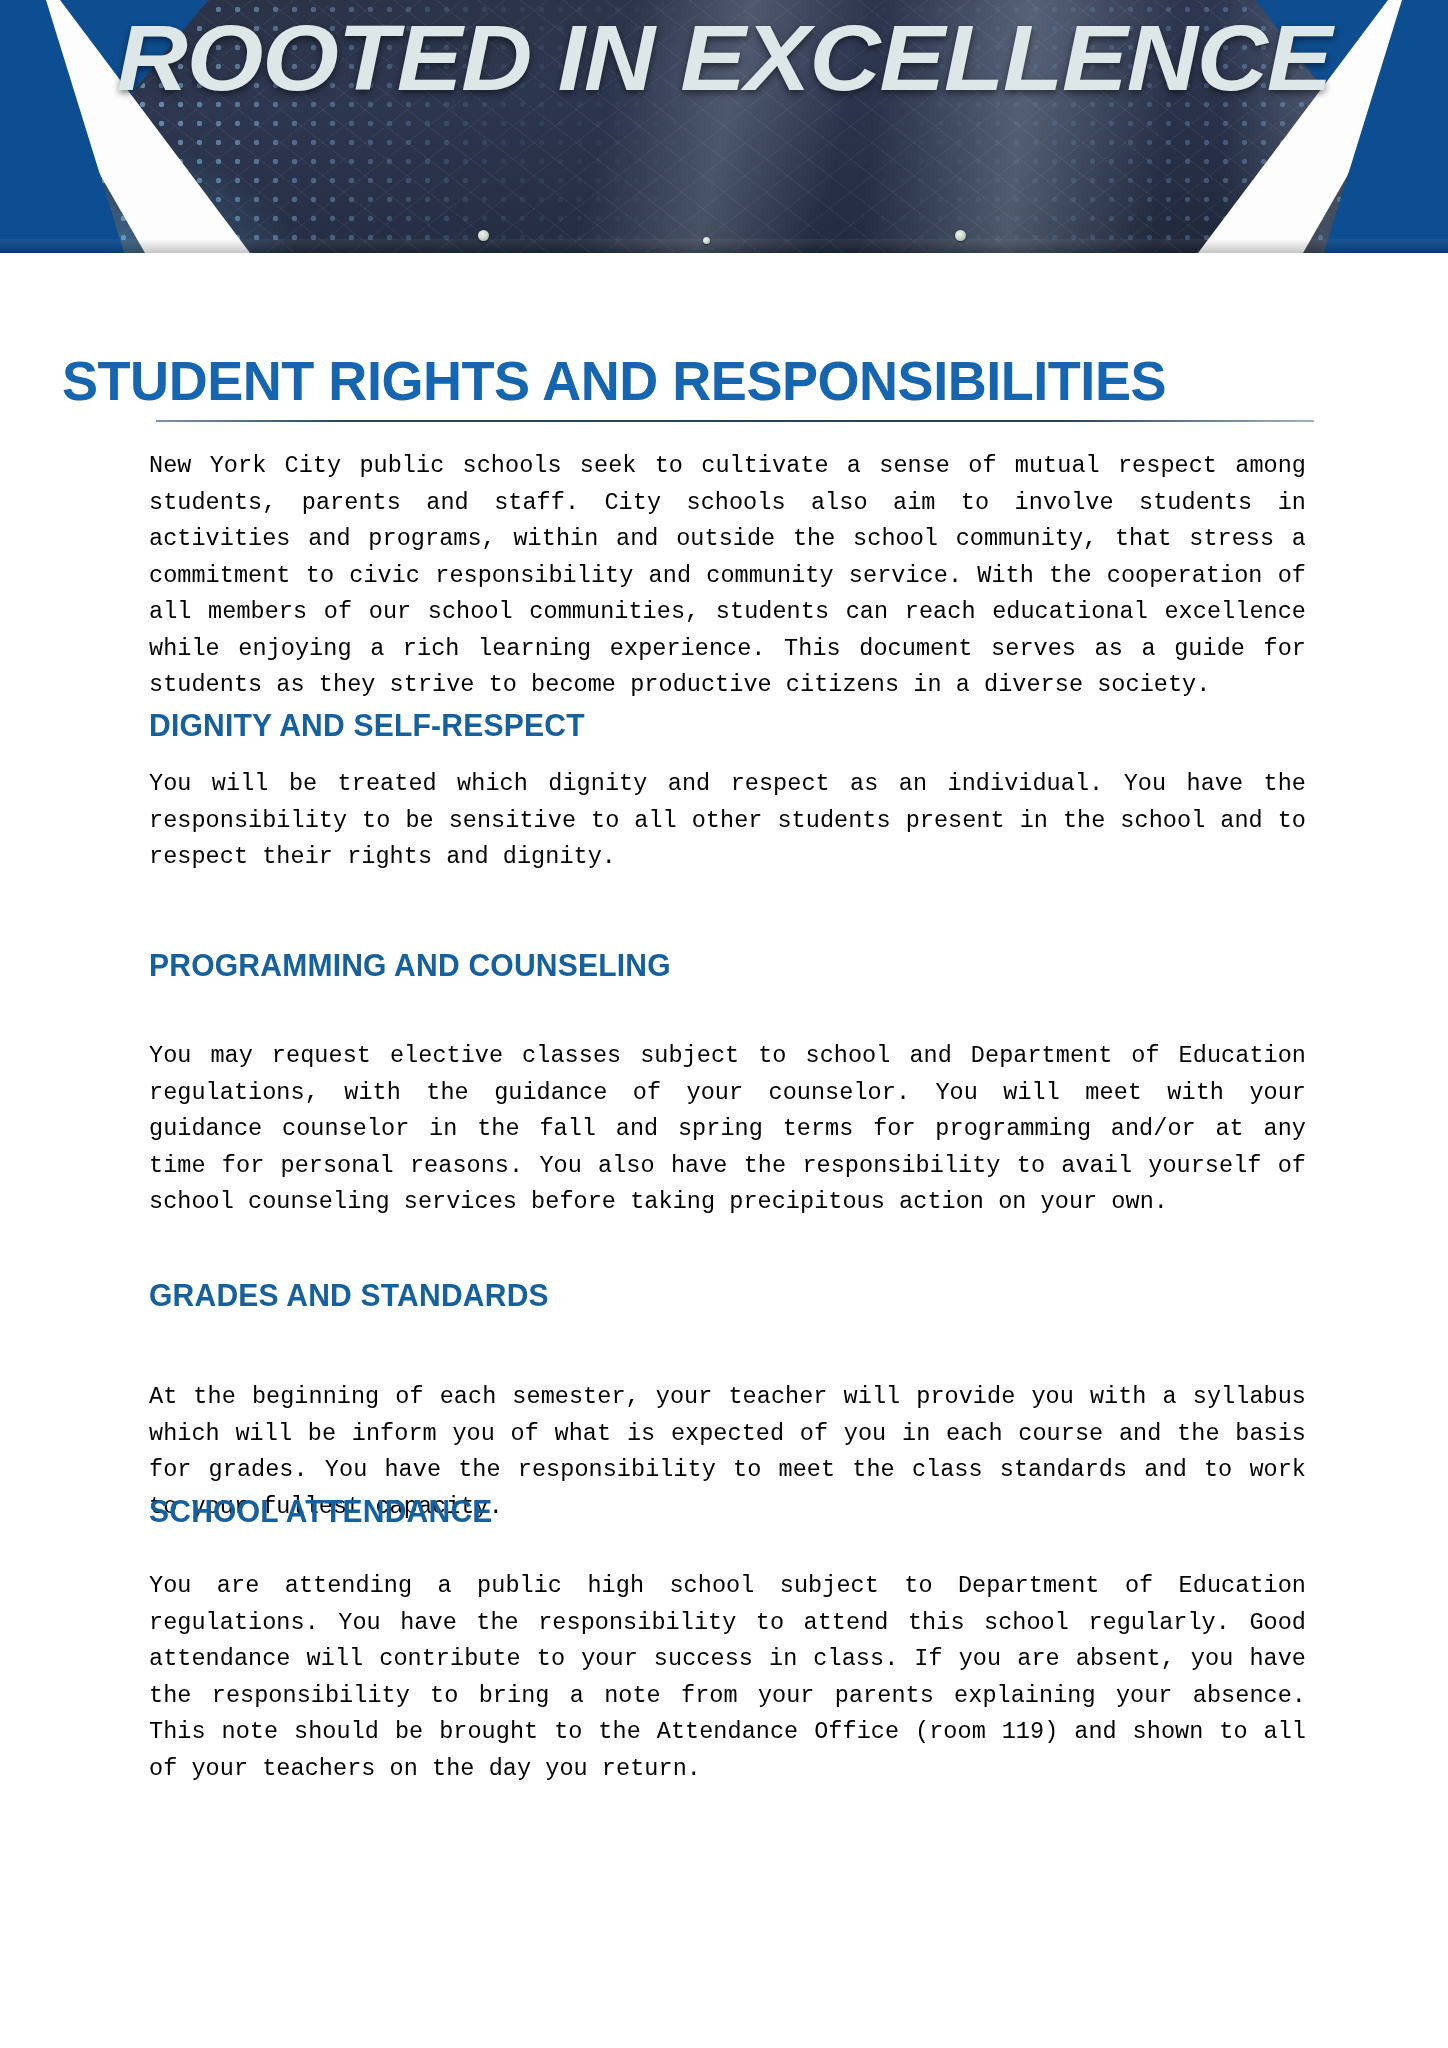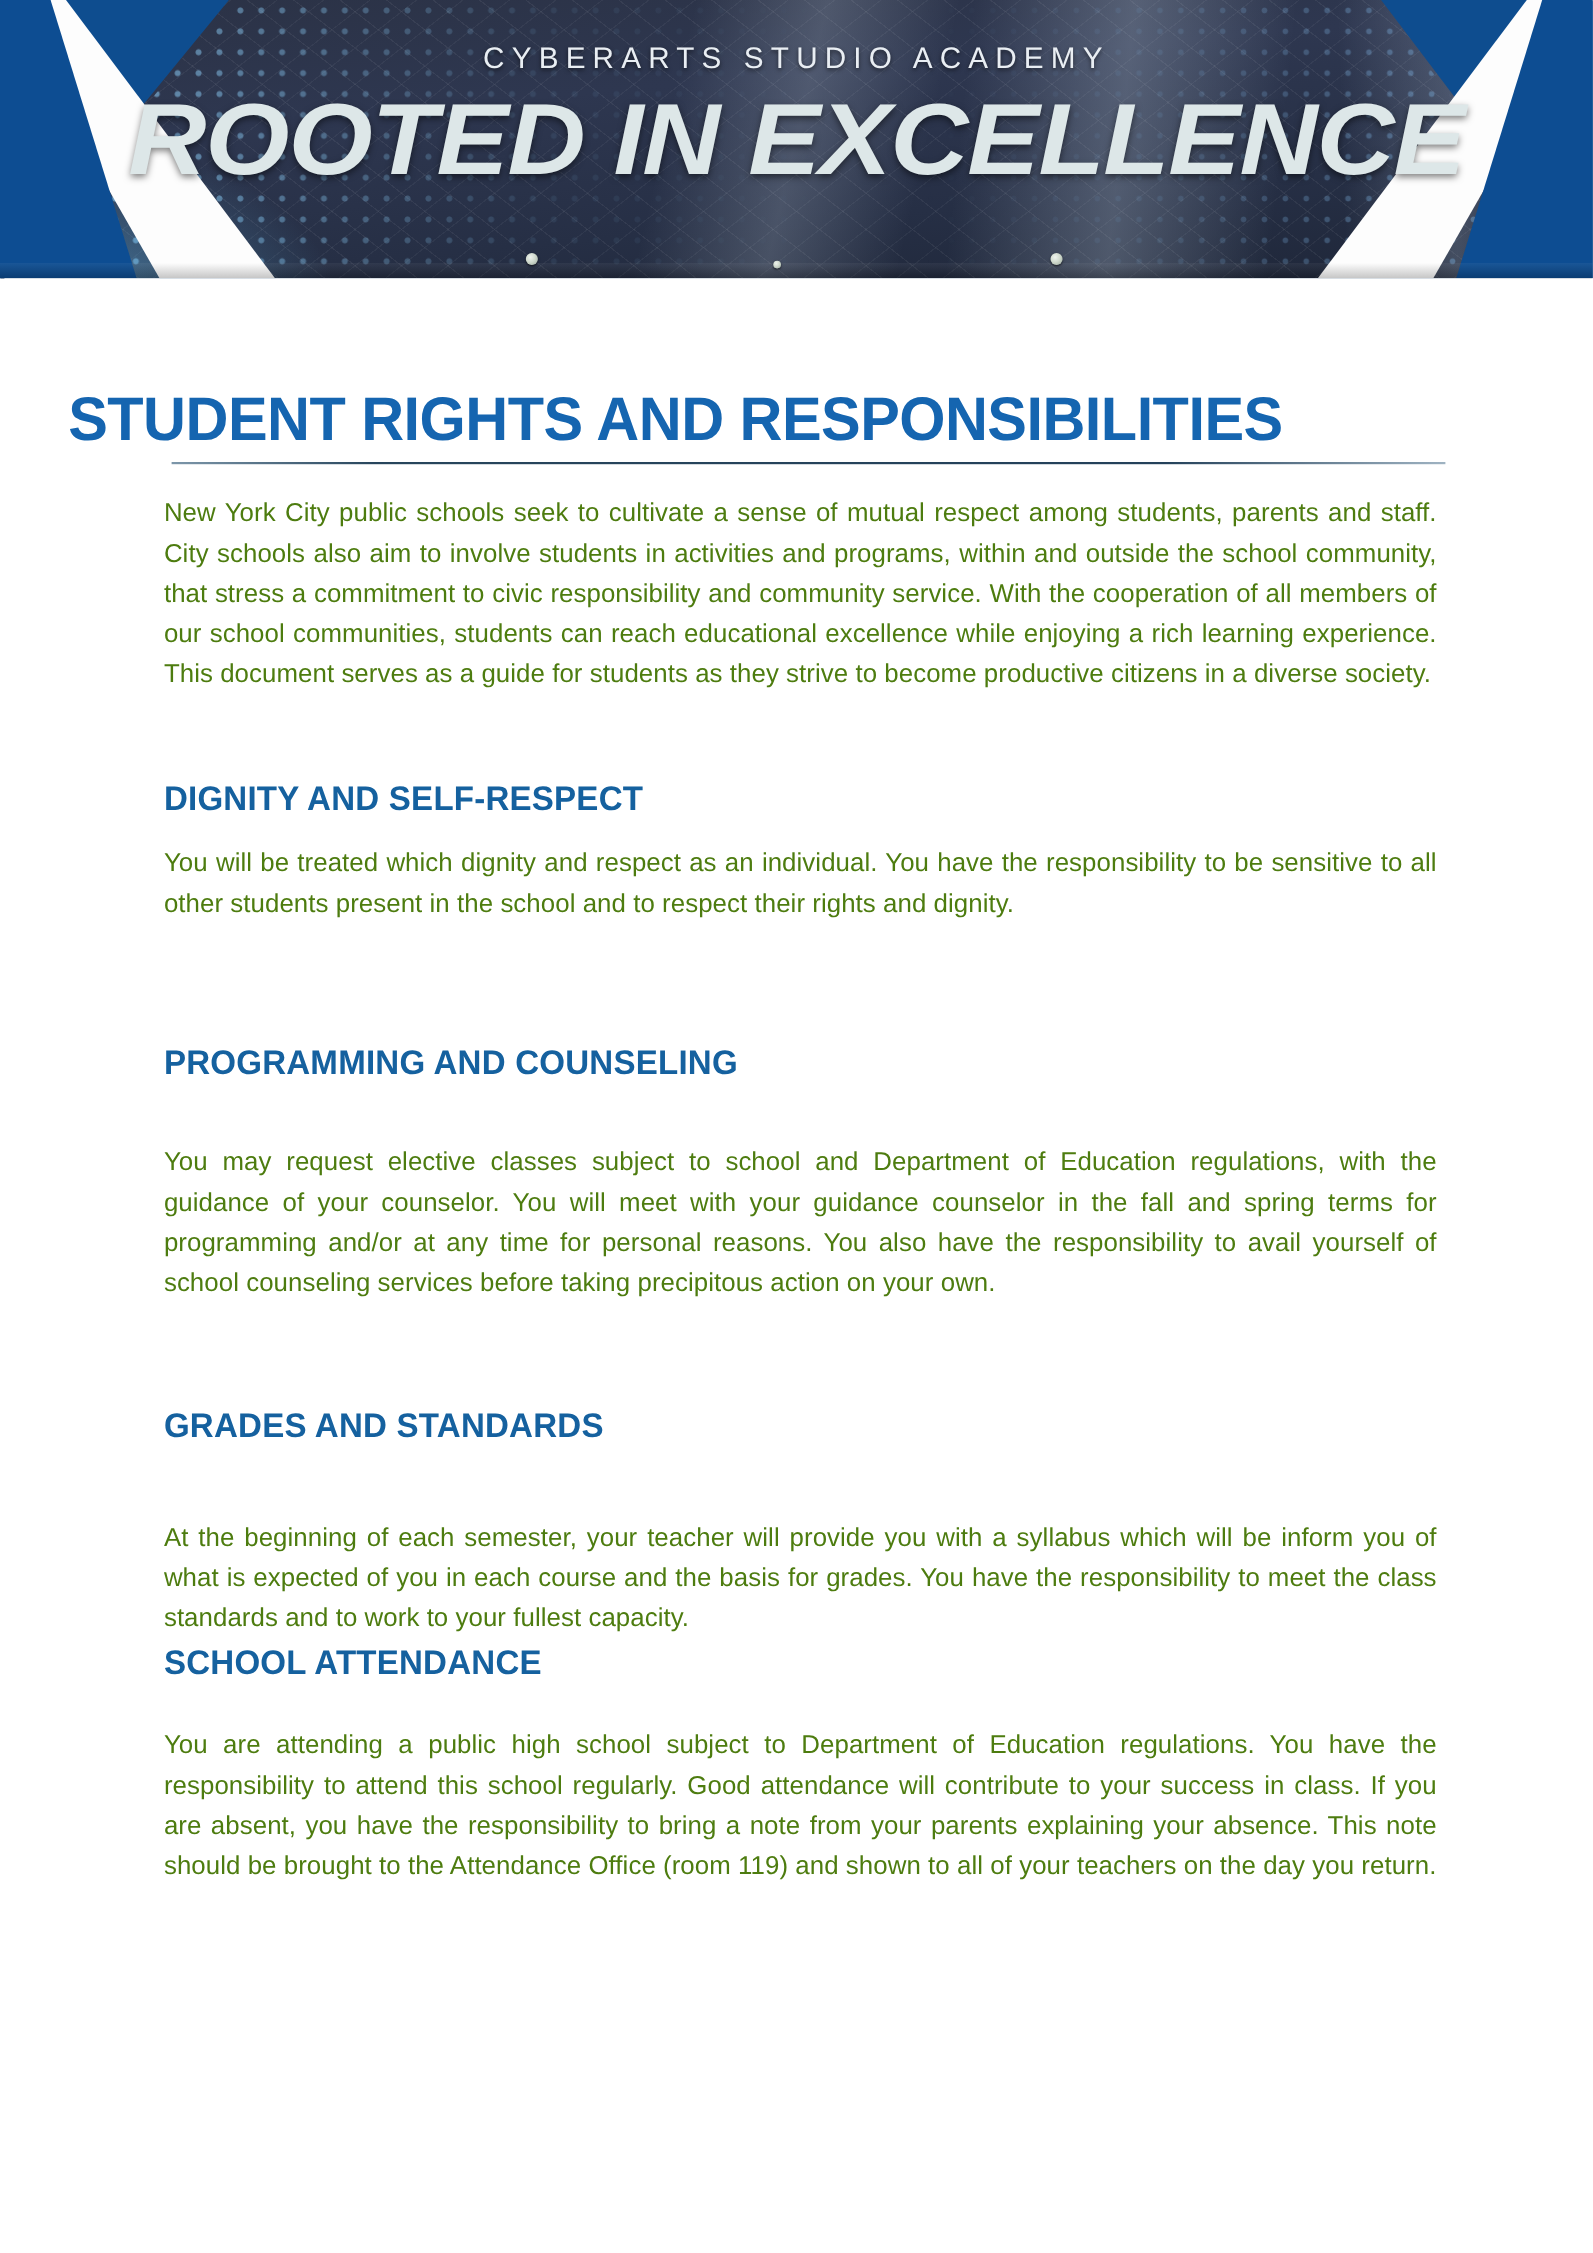--- a/index.html
+++ b/index.html
@@ -209,24 +209,24 @@
     line-height: 36px;
     letter-spacing: 0.2px;
     color: #15619f;
     margin: 0 0 0 145px;
     transform: scaleX(0.97);
     transform-origin: left center;
     white-space: nowrap;
   }
 
   .body-text {
-    font-family: Liberation Sans, sans-serif;
+    font-family: Liberation Mono, monospace;
     font-size: 23.5px;
     line-height: 36.5px;
-    color: #4d7c0f;
+    color: #000000;
     text-align: justify;
     text-justify: inter-word;
     margin: 0 0 0 145px;
     width: 1157px;
     letter-spacing: 0.05px;
   }
   .body-text.last-line-left { text-align-last: left; }
 
   .s-intro   { position: absolute; top: 0px; }
   .s-dignity-h { position: absolute; top: 260px; }
@@ -252,21 +252,20 @@
   <div class="grommet" style="left:478px; bottom:12px;"></div>
   <div class="grommet" style="left:703px; bottom:9px; width:7px; height:7px;"></div>
   <div class="grommet" style="left:955px; bottom:12px;"></div>
 
   <div class="banner-white-left"></div>
   <div class="banner-white-right"></div>
   <div class="banner-blue-left"></div>
   <div class="banner-blue-right"></div>
 
   <div class="banner-text">
-    <div class="banner-sub">CYBERARTS STUDIO ACADEMY</div>
     <div class="banner-main">ROOTED IN EXCELLENCE</div>
   </div>
 </div>
 
 <div class="page">
 
   <h1 class="doc-title">STUDENT RIGHTS AND RESPONSIBILITIES</h1>
 
   <div class="title-rule"></div>
 

